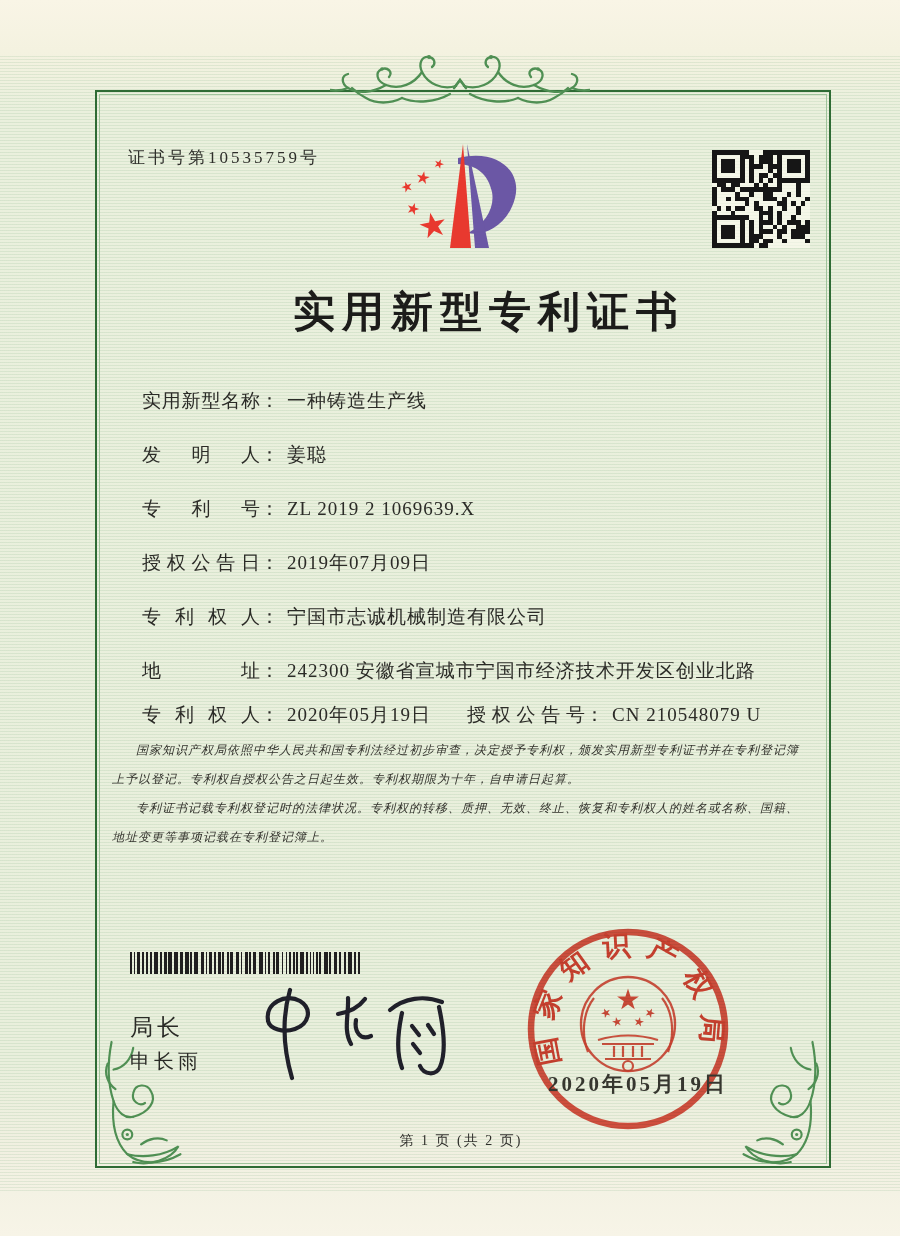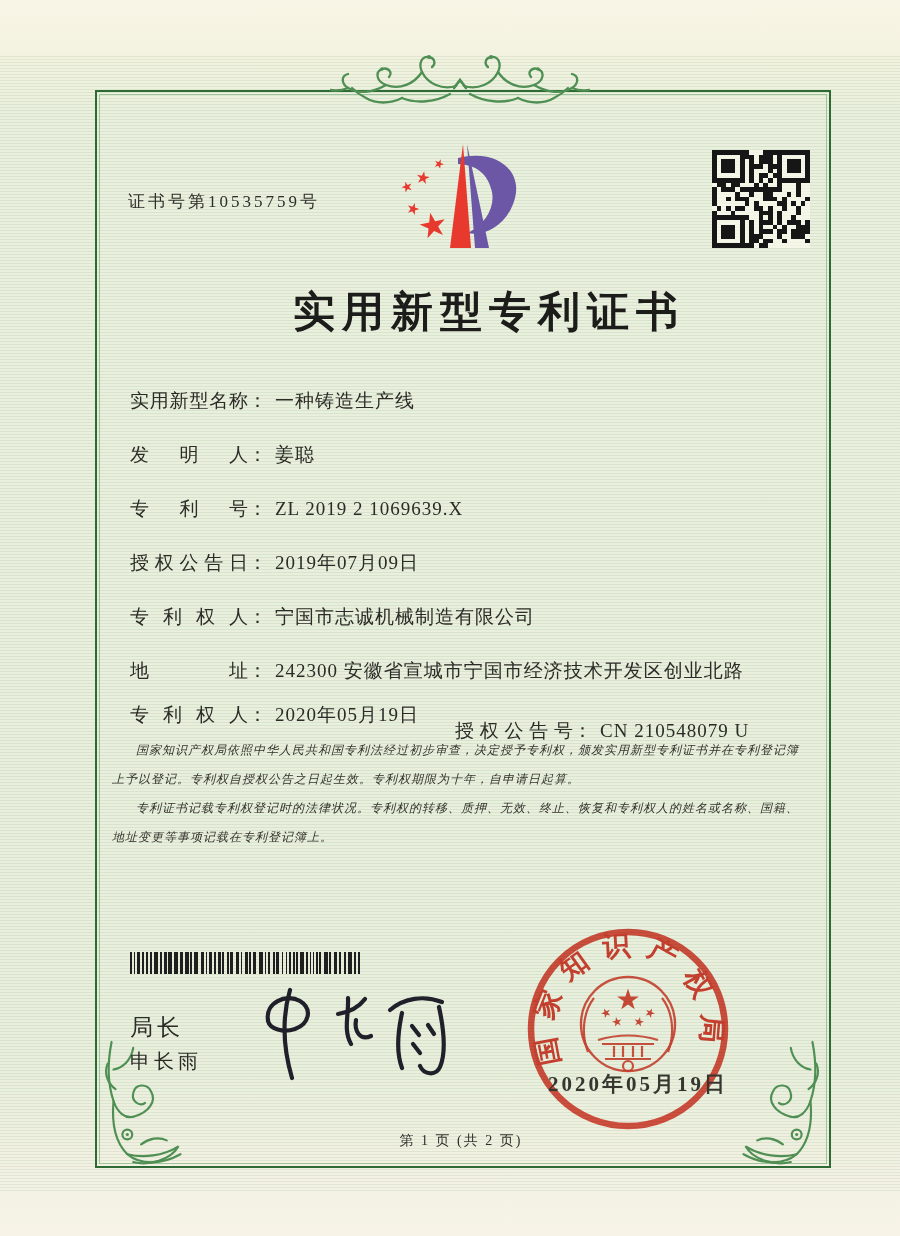--- a/index.html
+++ b/index.html
@@ -14,32 +14,32 @@
     background:repeating-linear-gradient(0deg,rgba(120,170,125,.16) 0 1px,rgba(255,255,255,0) 1px 3px);
     pointer-events:none;
   }
   .frame{
     position:absolute;left:95px;top:90px;width:732px;height:1074px;
     border:2px solid #2e6b34;
   }
   .frame::after{
     content:"";position:absolute;inset:2px;border:1px solid #9fc49b;
   }
-  .cert-no{position:absolute;left:128px;top:146px;font-size:17px;letter-spacing:3px;color:#2e2e2a;margin-top:44px;}
+  .cert-no{position:absolute;left:128px;top:146px;font-size:17px;letter-spacing:3px;color:#2e2e2a;}
   .logo{position:absolute;left:388px;top:136px;width:150px;height:120px;}
   .qr{position:absolute;left:712px;top:150px;width:98px;height:98px;}
   .title{
     position:absolute;left:95px;top:284px;width:732px;text-align:center;
     font-size:42px;font-weight:700;letter-spacing:7px;color:#1c1c1a;padding-left:28px;
   }
-  .frow{position:absolute;left:130px;width:670px;font-size:19px;white-space:nowrap;}
+  .frow{position:absolute;left:142px;width:670px;font-size:19px;white-space:nowrap;}
   .flabel{display:inline-block;width:118px;text-align:justify;text-align-last:justify;vertical-align:top;}
   .fcolon{display:inline-block;margin-right:8px;}
   .fvalue{letter-spacing:1px;}
-  .frow .pair2{position:absolute;left:325px;top:0;margin-top:16px;}
+  .frow .pair2{position:absolute;left:325px;top:0;}
   .paras{
     position:absolute;left:112px;top:736px;width:690px;
     font-size:12px;line-height:29px;font-style:italic;letter-spacing:1px;color:#33332d;
   }
   .paras p{margin:0;text-indent:2em;}
   .barcode{position:absolute;left:130px;top:952px;width:232px;height:22px;}
   .sig-title{position:absolute;left:130px;top:1012px;font-size:23px;letter-spacing:4px;}
   .sig-name{position:absolute;left:130px;top:1048px;font-size:20px;letter-spacing:4px;}
   .signature{position:absolute;left:252px;top:978px;width:230px;height:110px;}
   .seal{position:absolute;left:523px;top:924px;width:210px;height:210px;mix-blend-mode:multiply;opacity:.95;}

